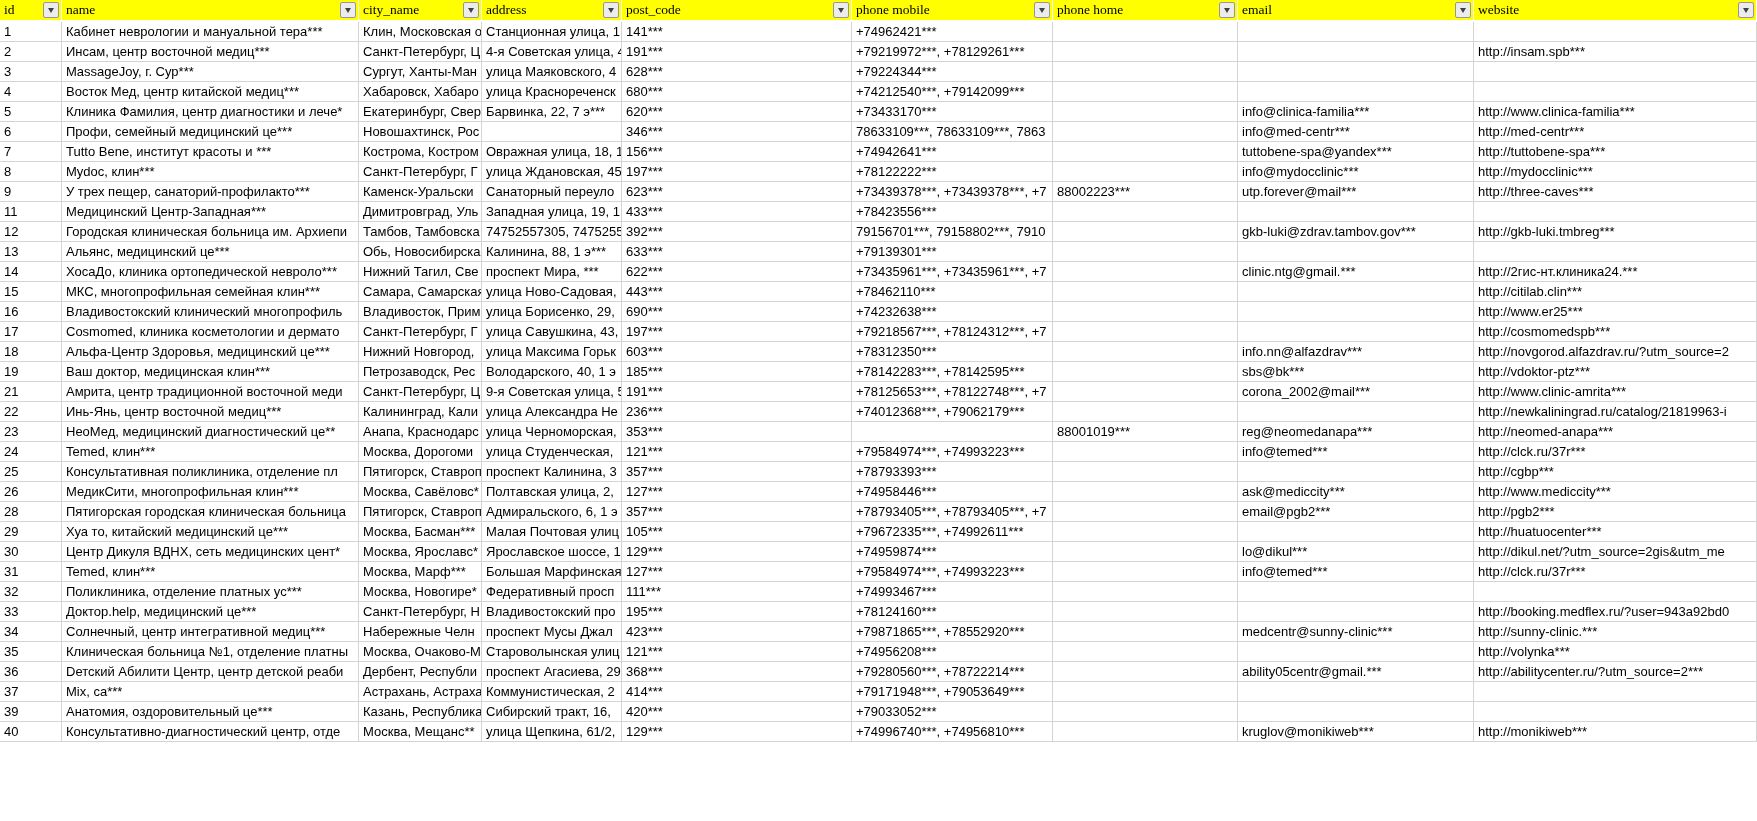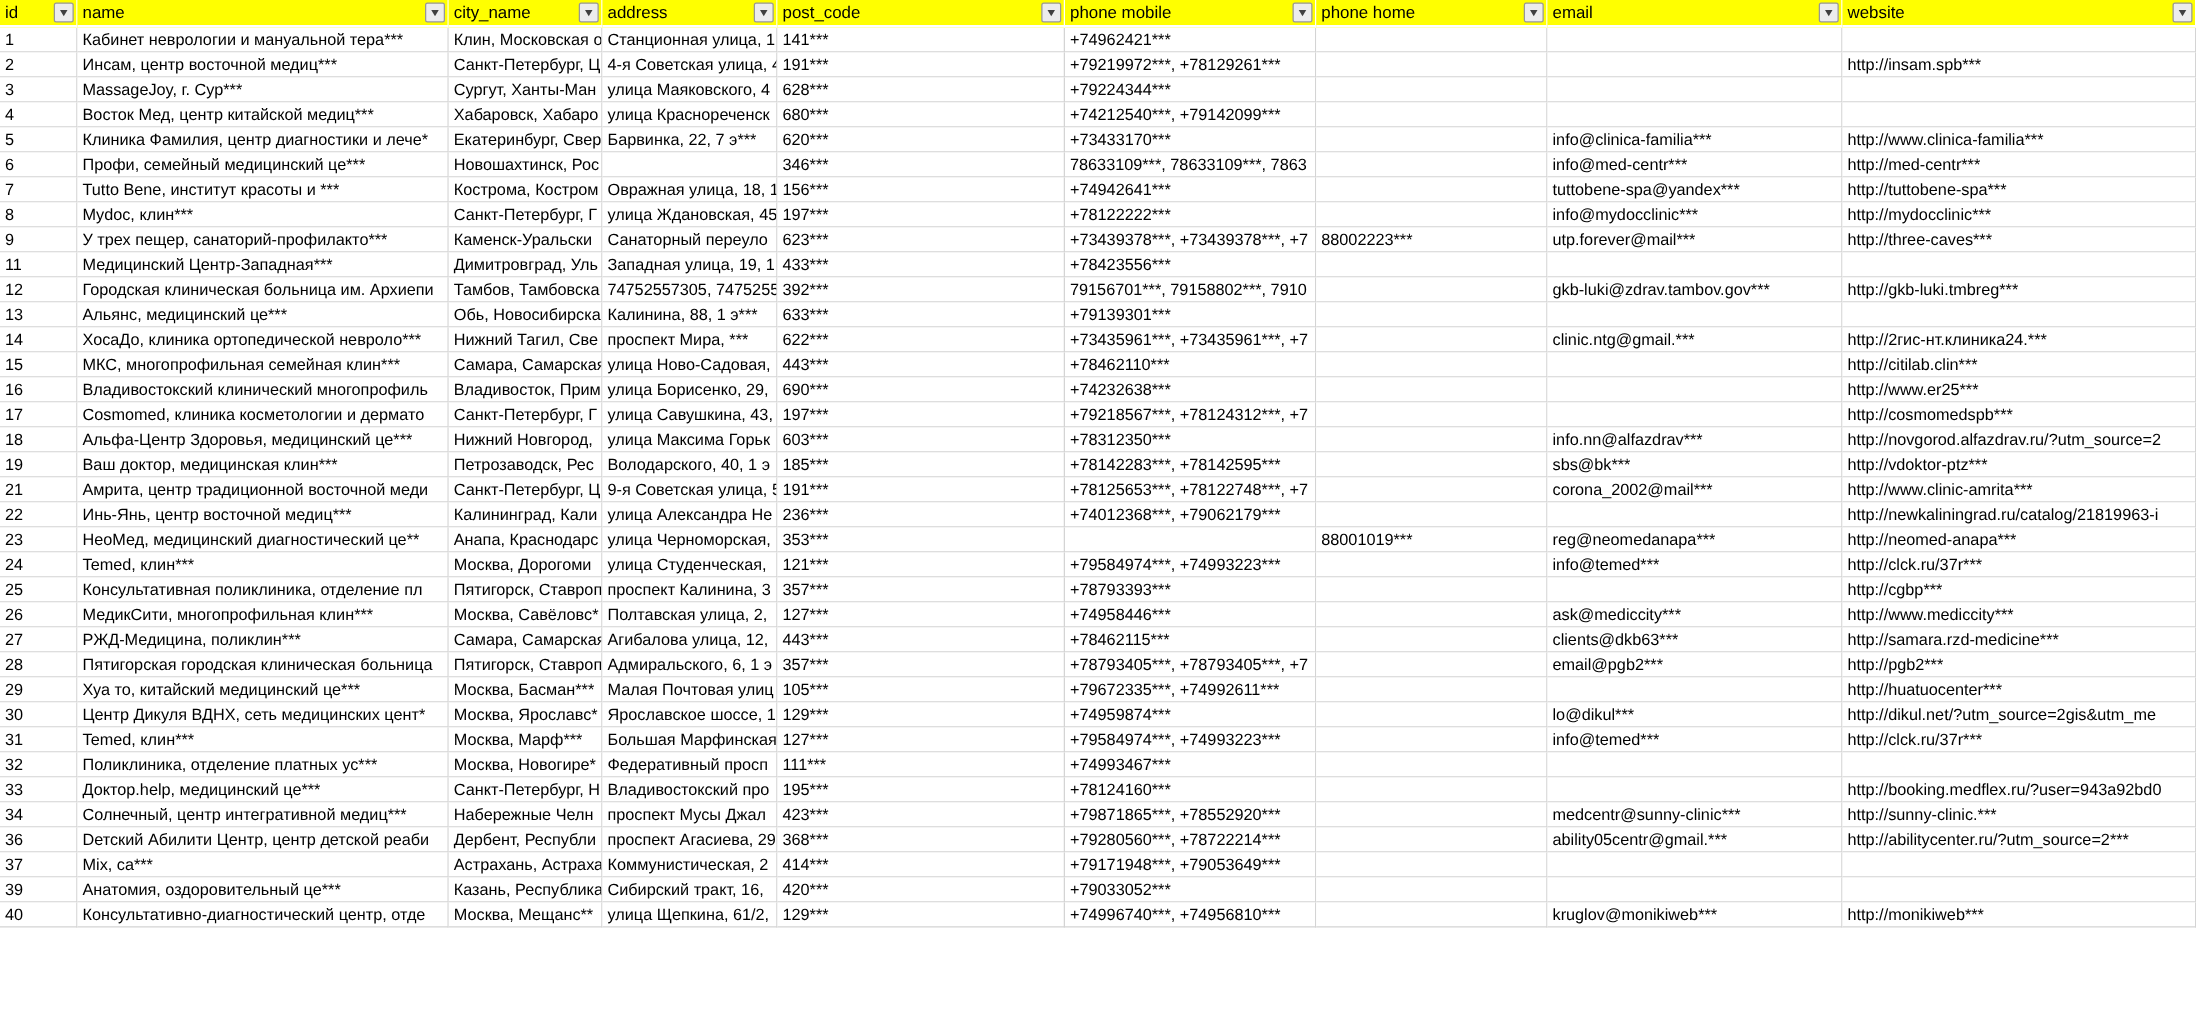--- a/index.html
+++ b/index.html
@@ -25,20 +25,21 @@
     color: #000000;
     font-size: 13.5px;
     font-weight: normal;
     text-align: left;
     padding: 0 18px 0 4px;
     border-right: 1px solid #ffffff;
     border-bottom: 2px solid #ffffff;
     overflow: hidden;
     white-space: nowrap;
     line-height: 20px;
+    font-family: Liberation Serif, serif;
   }
   table.grid td {
     box-sizing: border-box;
     height: 20px;
     font-size: 13px;
     color: #000000;
     text-align: left;
     padding: 0 2px 0 4px;
     border-right: 1px solid #d4d4d4;
     border-bottom: 1px solid #d4d4d4;
@@ -375,31 +376,20 @@
         <td>МедикСити, многопрофильная клин***</td>
         <td>Москва, Савёловс*</td>
         <td>Полтавская улица, 2,</td>
         <td>127***</td>
         <td>+74958446***</td>
         <td></td>
         <td>ask@mediccity***</td>
         <td>http://www.mediccity***</td>
       </tr>
       <tr>
-        <td>27</td>
-        <td>РЖД-Медицина, поликлин***</td>
-        <td>Самара, Самарская</td>
-        <td>Агибалова улица, 12,</td>
-        <td>443***</td>
-        <td>+78462115***</td>
-        <td></td>
-        <td>clients@dkb63***</td>
-        <td>http://samara.rzd-medicine***</td>
-      </tr>
-      <tr>
         <td>28</td>
         <td>Пятигорская городская клиническая больница</td>
         <td>Пятигорск, Ставроп</td>
         <td>Адмиральского, 6, 1 э</td>
         <td>357***</td>
         <td>+78793405***, +78793405***, +7</td>
         <td></td>
         <td>email@pgb2***</td>
         <td>http://pgb2***</td>
       </tr>
@@ -463,20 +453,31 @@
         <td>Солнечный, центр интегративной медиц***</td>
         <td>Набережные Челн</td>
         <td>проспект Мусы Джал</td>
         <td>423***</td>
         <td>+79871865***, +78552920***</td>
         <td></td>
         <td>medcentr@sunny-clinic***</td>
         <td>http://sunny-clinic.***</td>
       </tr>
       <tr>
+        <td>35</td>
+        <td>Клиническая больница №1, отделение платны</td>
+        <td>Москва, Очаково-М</td>
+        <td>Староволынская улиц</td>
+        <td>121***</td>
+        <td>+74956208***</td>
+        <td></td>
+        <td></td>
+        <td>http://volynka***</td>
+      </tr>
+      <tr>
         <td>36</td>
         <td>Dетский Абилити Центр, центр детской реаби</td>
         <td>Дербент, Республи</td>
         <td>проспект Агасиева, 29</td>
         <td>368***</td>
         <td>+79280560***, +78722214***</td>
         <td></td>
         <td>ability05centr@gmail.***</td>
         <td>http://abilitycenter.ru/?utm_source=2***</td>
       </tr>

